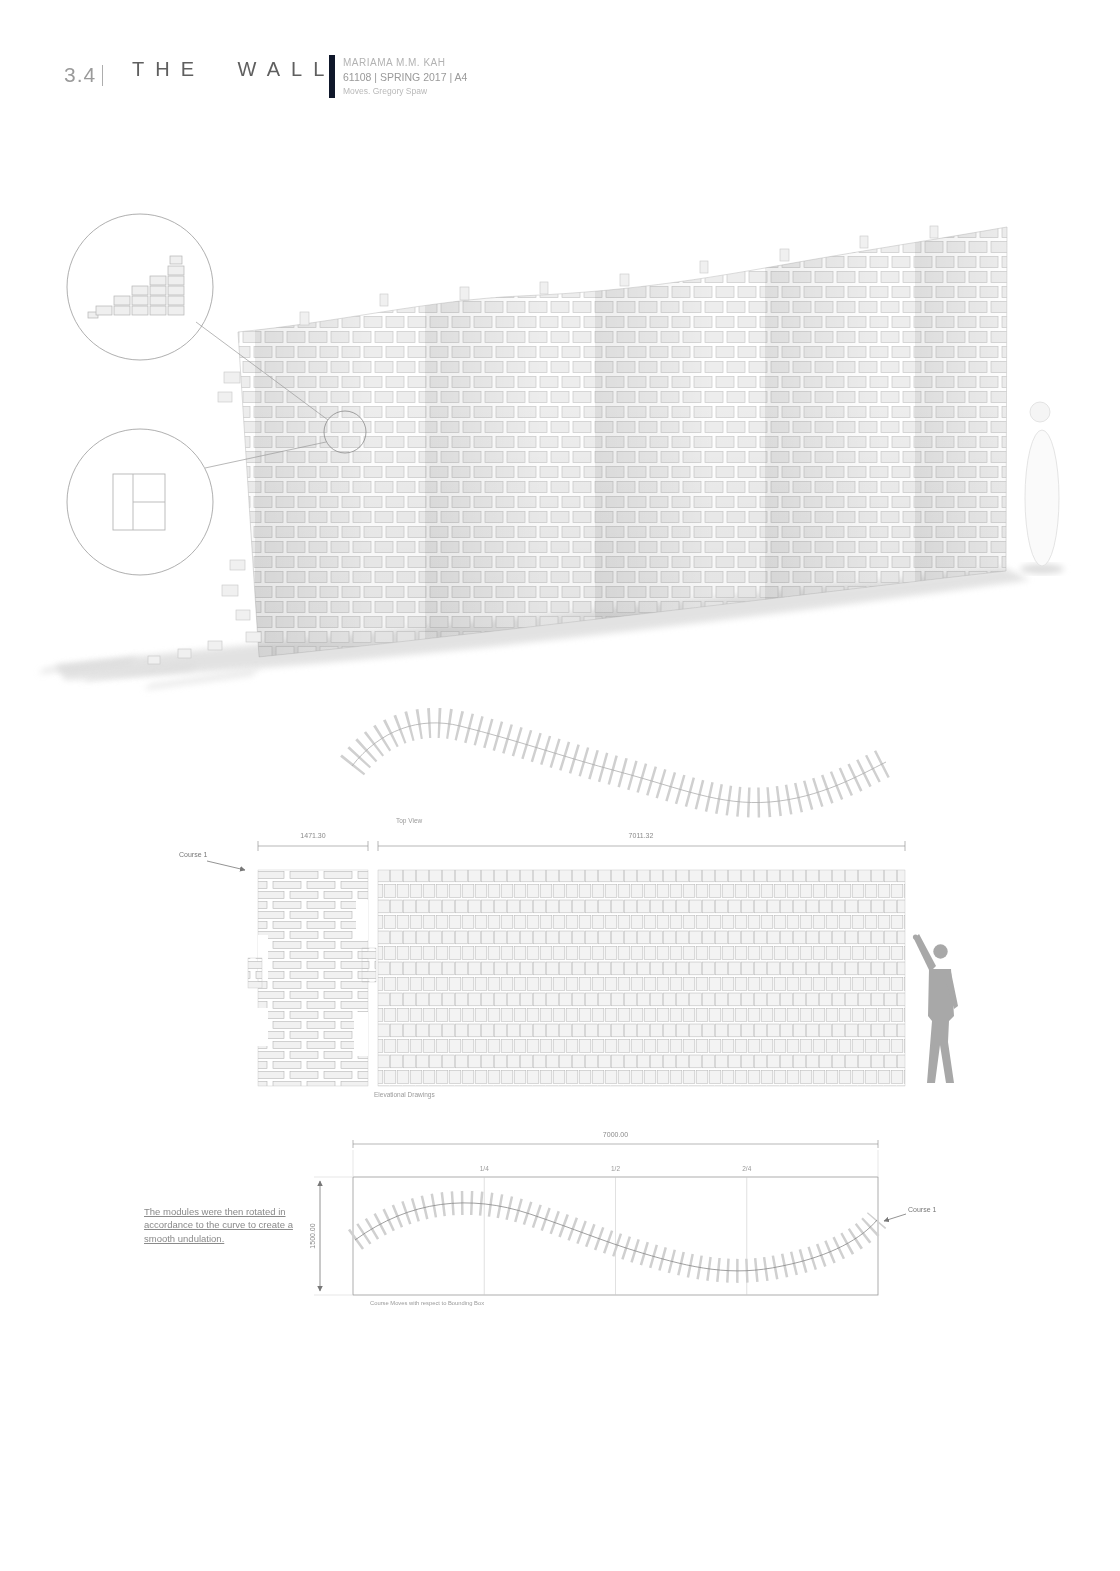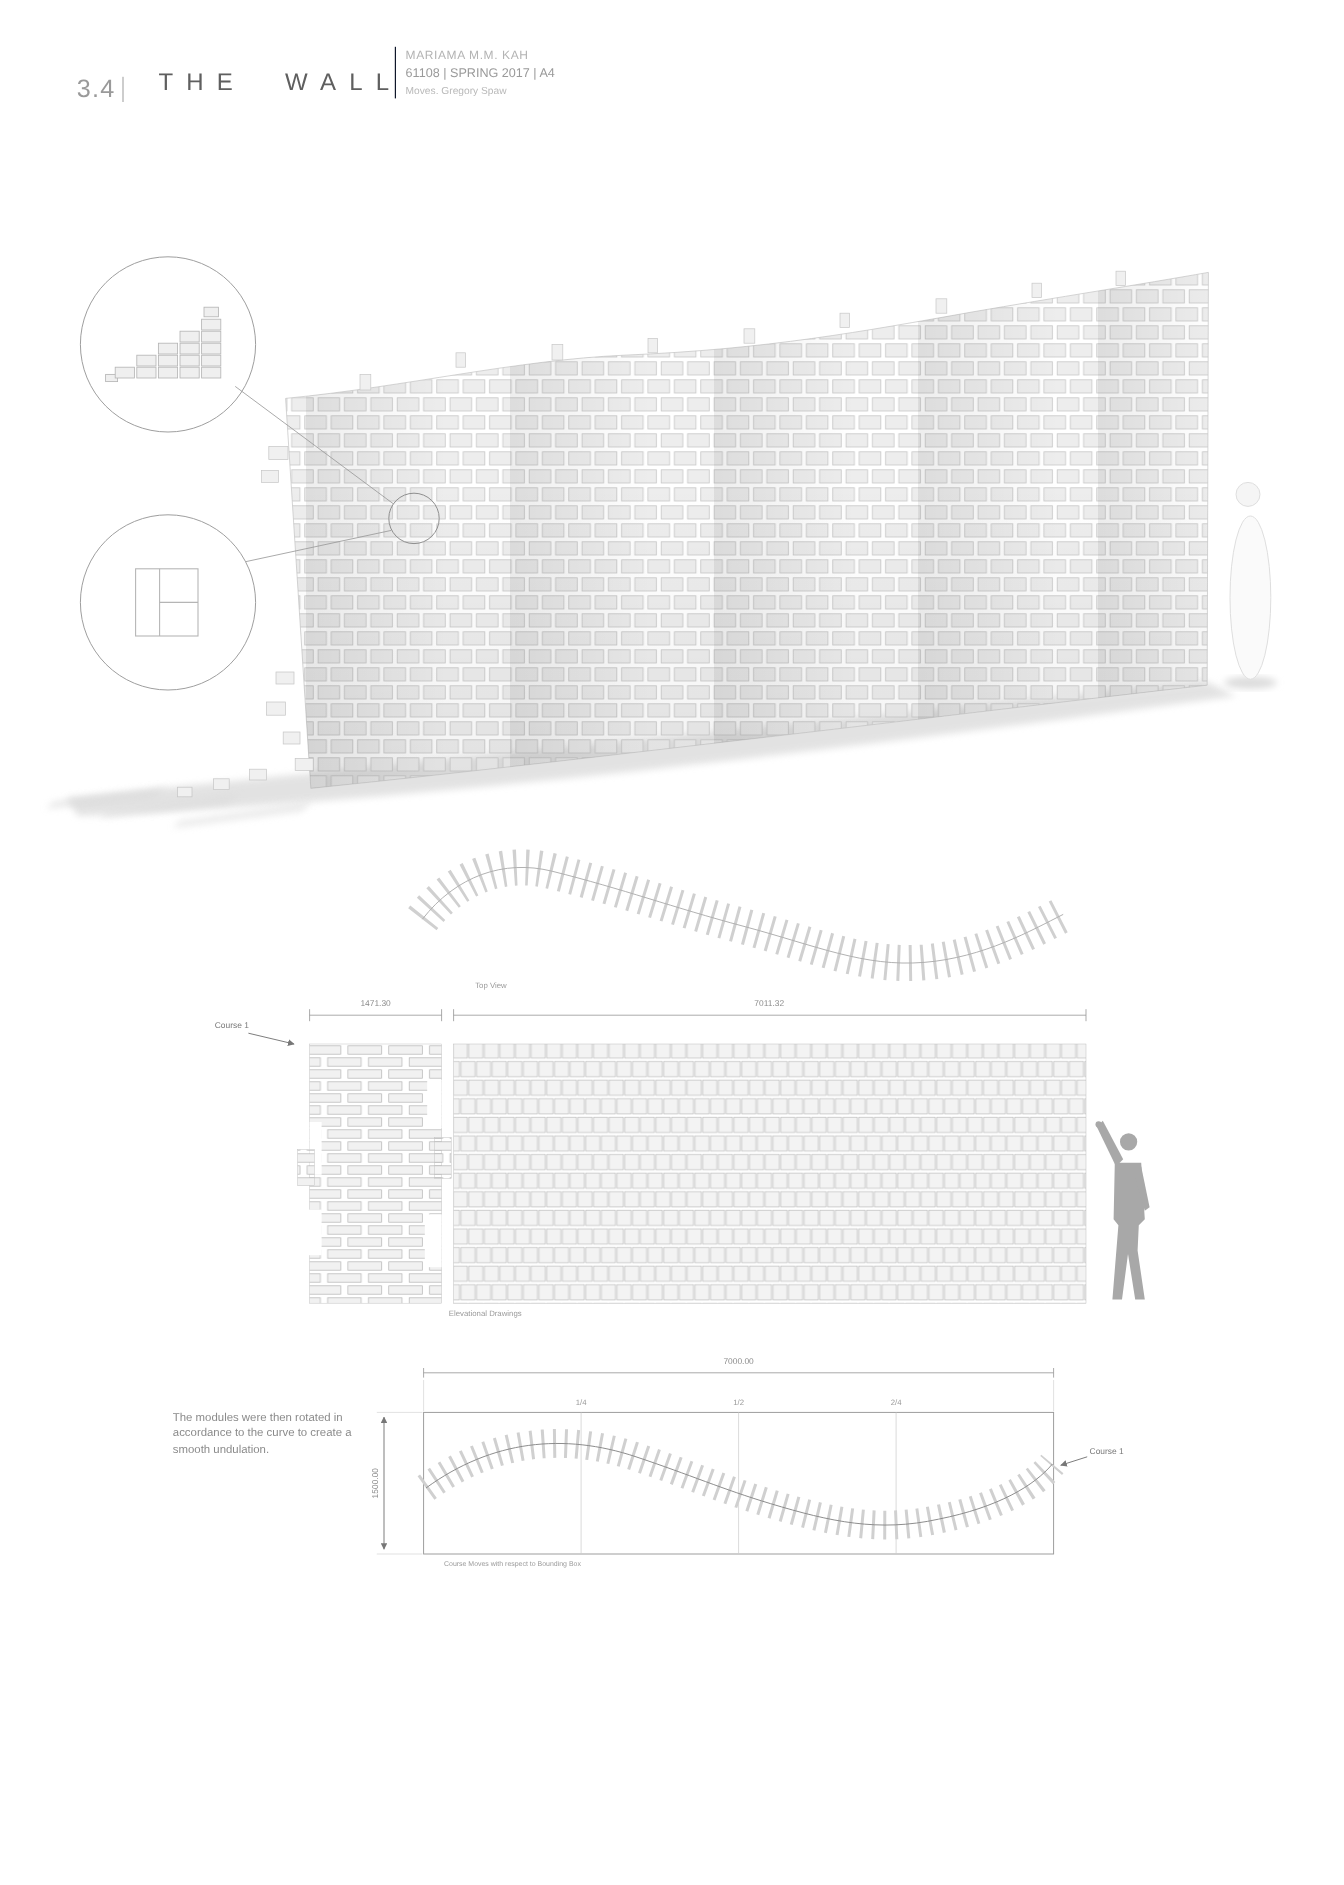--- a/index.html
+++ b/index.html
@@ -2,25 +2,25 @@
 <html><head>
 <meta charset="utf-8">
 <style>
   html,body{margin:0;padding:0;background:#ffffff;}
   .page{position:relative;width:1120px;height:1571px;background:#ffffff;
         font-family:"Liberation Sans",sans-serif;overflow:hidden;}
   .hdr-num{position:absolute;left:64px;top:63px;font-size:21px;color:#9a9a9a;letter-spacing:1px;}
   .hdr-num .bar{display:inline-block;width:1px;height:21px;background:#adadad;margin-left:6px;vertical-align:-4px;}
   .hdr-title{position:absolute;left:132px;top:58px;font-size:20px;color:#5f5f5f;
              letter-spacing:11px;word-spacing:16px;}
-  .hdr-meta{position:absolute;left:329px;top:39px;border-left:1px solid #0f172a;padding-left:8px;}
+  .hdr-meta{position:absolute;left:329px;top:55px;border-left:6px solid #0f172a;padding-left:8px;}
   .hdr-meta .l1{font-size:10px;color:#b3b3b3;letter-spacing:.5px;line-height:15px;}
   .hdr-meta .l2{font-size:10.5px;color:#9a9a9a;line-height:15px;}
   .hdr-meta .l3{font-size:8.5px;color:#b9b9b9;line-height:13px;}
-  .desc{position:absolute;left:144px;top:1175px;width:158px;font-size:9.5px;color:#8a8a8a;line-height:1.4;}
+  .desc{position:absolute;left:144px;top:1205px;width:158px;font-size:9.5px;color:#8a8a8a;line-height:1.4;text-decoration:underline;}
   svg.board{position:absolute;left:0;top:0;}
   text{font-family:"Liberation Sans",sans-serif;}
   .cap{font-size:6.5px;fill:#9a9a9a;}
   .dim{font-size:7px;fill:#8a8a8a;}
   .lbl{font-size:7px;fill:#777777;}
 </style>
 </head>
 <body>
 
 <div class="page">

